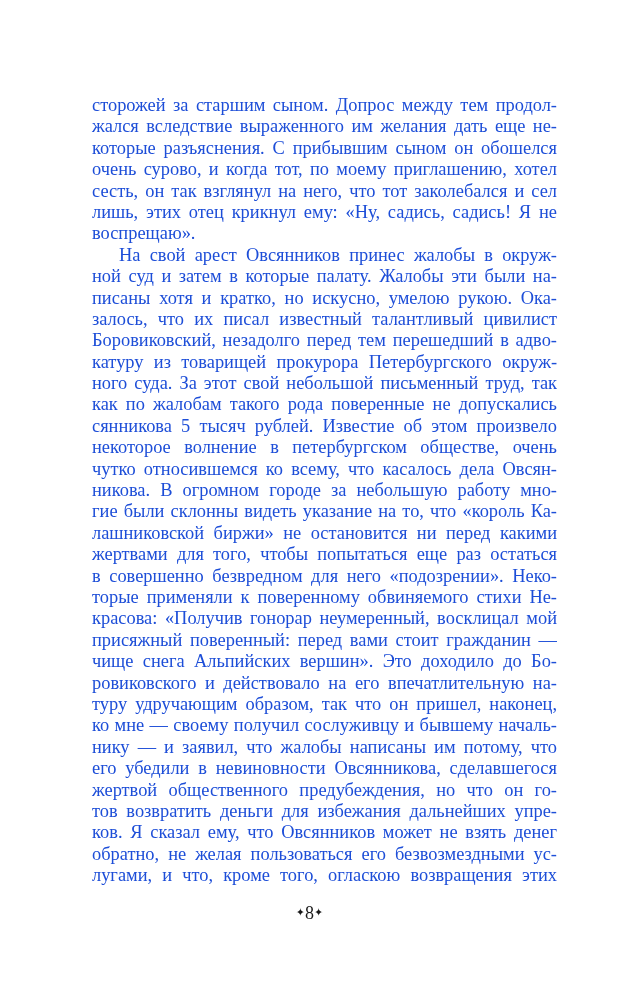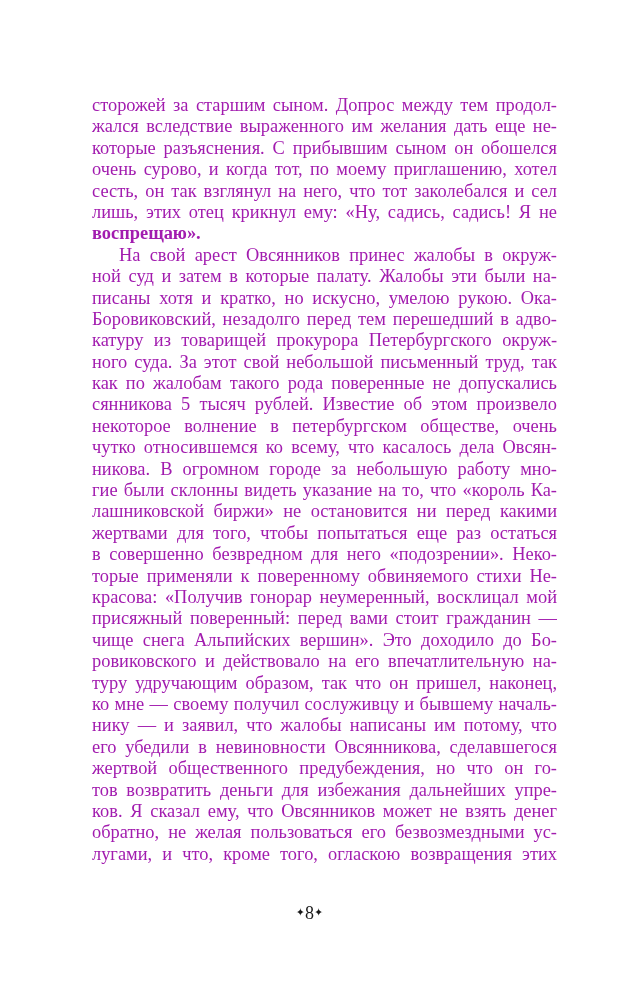--- a/index.html
+++ b/index.html
@@ -5,31 +5,31 @@
   html, body { margin: 0; padding: 0; background: #ffffff; }
   body { width: 619px; height: 1000px; position: relative; overflow: hidden; }
   .page {
     position: absolute;
     left: 92px;
     top: 95px;
     width: 465px;
     font-family: "Liberation Serif", "DejaVu Serif", serif;
     font-size: 18.4px;
     line-height: 21.4px;
-    color: #a21caf;
+    color: #1d4ed8;
   }
   .line {
     display: block;
     white-space: nowrap;
     text-align: justify;
     text-align-last: justify;
     height: 21.4px;
     overflow: visible;
   }
-  .line.last { text-align-last: left; font-weight: bold; }
+  .line.last { text-align-last: left; }
   .line.indent { padding-left: 27px; }
   .folio {
     position: absolute;
     top: 903px;
     left: 0;
     width: 619px;
     text-align: center;
     font-family: "Liberation Serif", "DejaVu Serif", serif;
     font-size: 18px;
     color: #1a1a1a;
@@ -46,20 +46,21 @@
     <span class="line">которые разъяснения. С прибывшим сыном он обошелся</span>
     <span class="line">очень сурово, и когда тот, по моему приглашению, хотел</span>
     <span class="line">сесть, он так взглянул на него, что тот заколебался и сел</span>
     <span class="line">лишь, этих отец крикнул ему: «Ну, садись, садись! Я не</span>
     <span class="line last">воспрещаю».</span>
   </div>
   <div>
     <span class="line indent">На свой арест Овсянников принес жалобы в окруж-</span>
     <span class="line">ной суд и затем в которые палату. Жалобы эти были на-</span>
     <span class="line">писаны хотя и кратко, но искусно, умелою рукою. Ока-</span>
+    <span class="line">залось, что их писал известный талантливый цивилист</span>
     <span class="line">Боровиковский, незадолго перед тем перешедший в адво-</span>
     <span class="line">катуру из товарищей прокурора Петербургского окруж-</span>
     <span class="line">ного суда. За этот свой небольшой письменный труд, так</span>
     <span class="line">как по жалобам такого рода поверенные не допускались</span>
     <span class="line">сянникова 5 тысяч рублей. Известие об этом произвело</span>
     <span class="line">некоторое волнение в петербургском обществе, очень</span>
     <span class="line">чутко относившемся ко всему, что касалось дела Овсян-</span>
     <span class="line">никова. В огромном городе за небольшую работу мно-</span>
     <span class="line">гие были склонны видеть указание на то, что «король Ка-</span>
     <span class="line">лашниковской биржи» не остановится ни перед какими</span>

